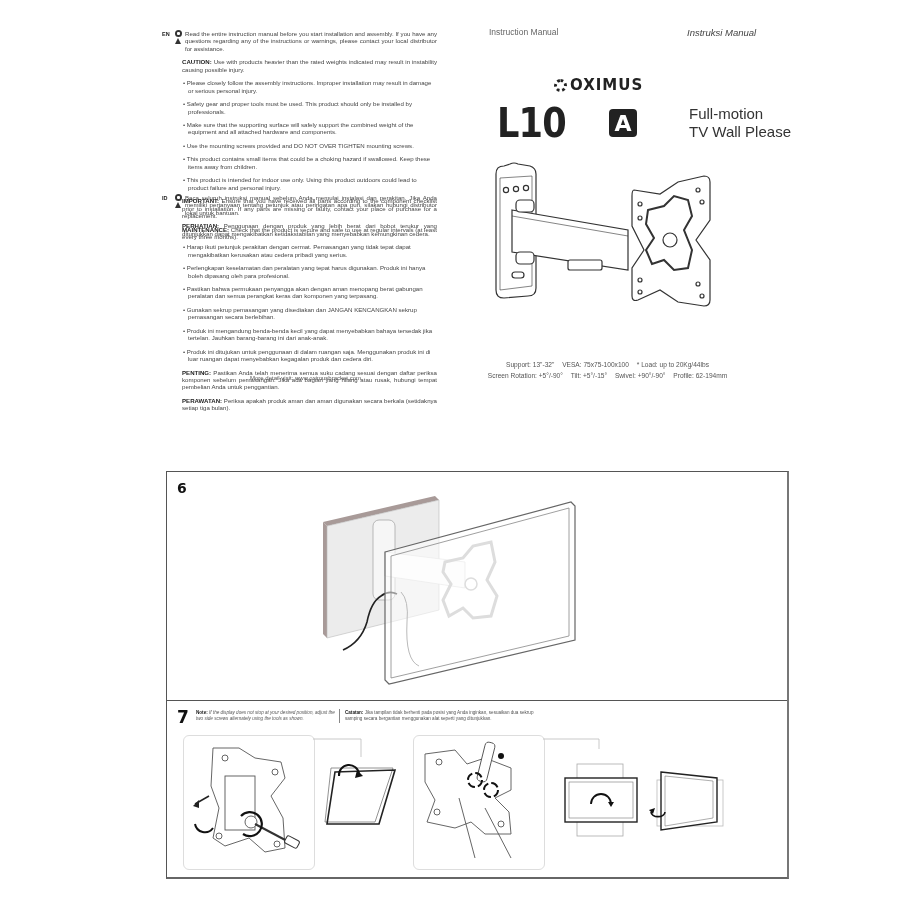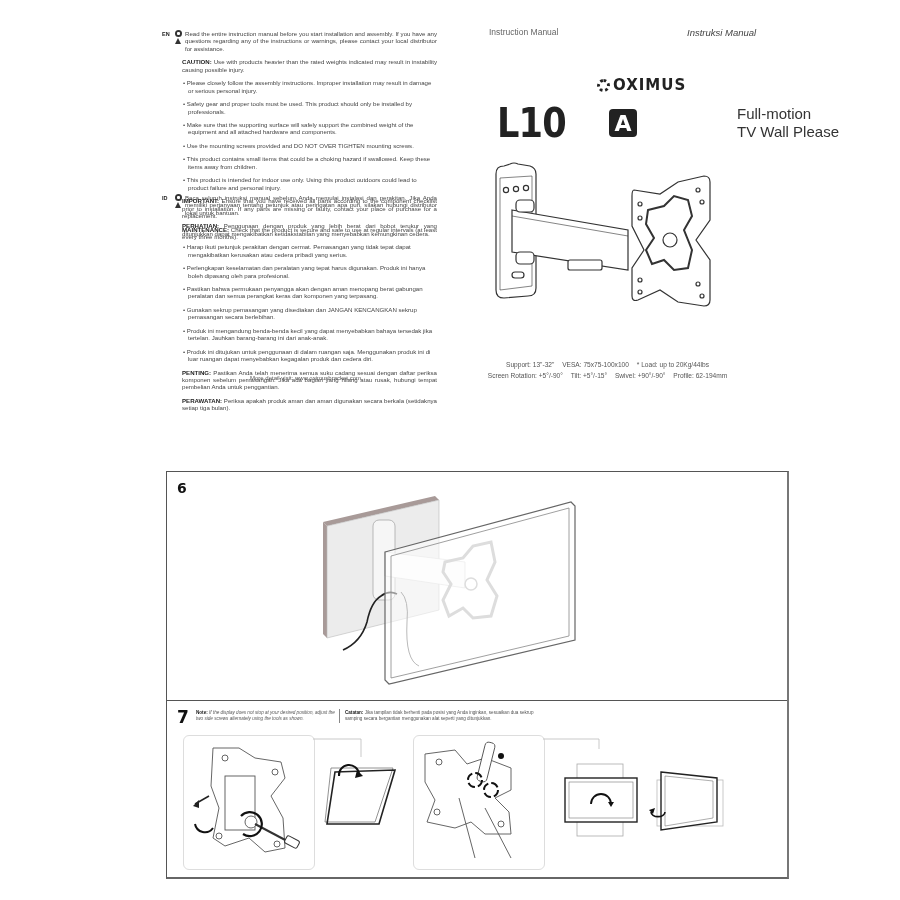--- a/index.html
+++ b/index.html
@@ -19,27 +19,27 @@
   .lang-body p { margin: 0; }
   .indent { padding-left: 20px; }
   .bullet { padding-left: 26px; text-indent: -5px; }
   .b { font-weight: bold; color: #222; }
   .justify { text-align: justify; }
   .more-detail { position: absolute; top: 375px; left: 250px; font-size: 6px; color: #555; }
 
   
   .hdr-left { position: absolute; top: 27px; left: 489px; font-size: 8.5px; color: #666; }
   .hdr-right { position: absolute; top: 27px; left: 655px; font-size: 9.5px; color: #444; font-style: italic; margin-left: 32px; }
-  .brand { position: absolute; top: 76px; left: 597px; display: flex; align-items: center; }
+  .brand { position: absolute; top: 76px; left: 554px; display: flex; align-items: center; }
   .brand-gear { width: 13px; height: 13px; border: 3px dotted #222; border-radius: 50%; box-sizing: border-box; margin-right: 3px; }
   .brand-text { font-size: 15px; font-weight: bold; letter-spacing: 1px; color: #222; font-family: "DejaVu Sans", sans-serif; }
   .model { position: absolute; top: 100px; left: 497px; display: flex; align-items: center; gap: 44px; }
   .model-num { font-size: 40px; font-weight: bold; color: #222; letter-spacing: -1px; font-family: "DejaVu Sans", sans-serif; transform: scaleX(0.88); transform-origin: left center; width: 62px; }
   .model-badge { width: 28px; height: 28px; background: #222; color: #fff; border-radius: 4px; font-size: 22px; font-weight: bold; display: flex; align-items: center; justify-content: center; margin-left: 6px; margin-right: 8px; font-family: "DejaVu Sans", sans-serif; }
-  .model-desc { font-size: 15px; line-height: 18px; color: #333; margin-left: 48px; }
+  .model-desc { font-size: 15px; line-height: 18px; color: #333; }
   .mount-illus { position: absolute; top: 160px; left: 488px; width: 232px; height: 178px; }
   .specs { position: absolute; top: 359px; left: 480px; width: 255px; text-align: center; font-size: 6.6px; line-height: 11px; color: #555; }
   .specs span { margin: 0 3px; }
 
   
   .panel { position: absolute; left: 166px; top: 471px; width: 623px; height: 408px; border: 1.5px solid #555; border-right: 2px solid #777; border-bottom: 2px solid #666; box-sizing: border-box; }
   .divider { position: absolute; left: 0; right: 0; top: 228px; border-top: 1.5px solid #555; }
   .step-num { position: absolute; font-weight: bold; color: #111; font-family: "DejaVu Sans", sans-serif; }
   .step6-num { left: 10px; top: 8px; font-size: 14px; }
   .step7-num { left: 10px; top: 235px; font-size: 17px; }

